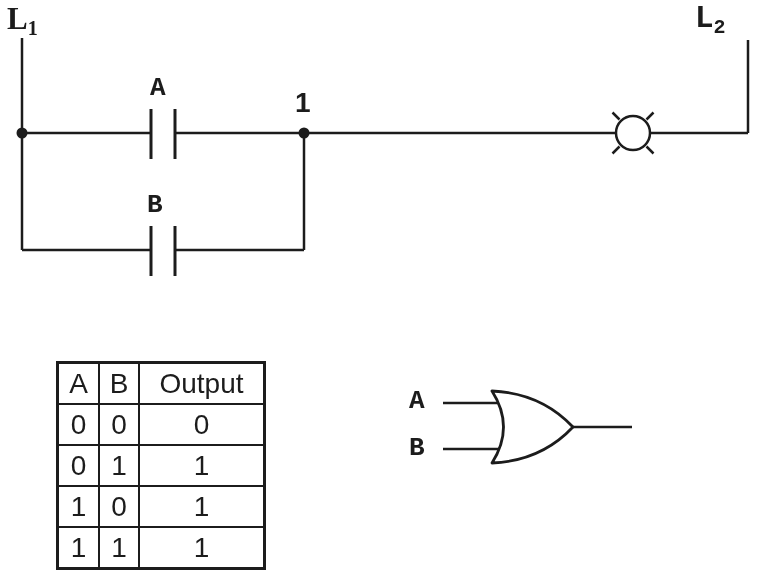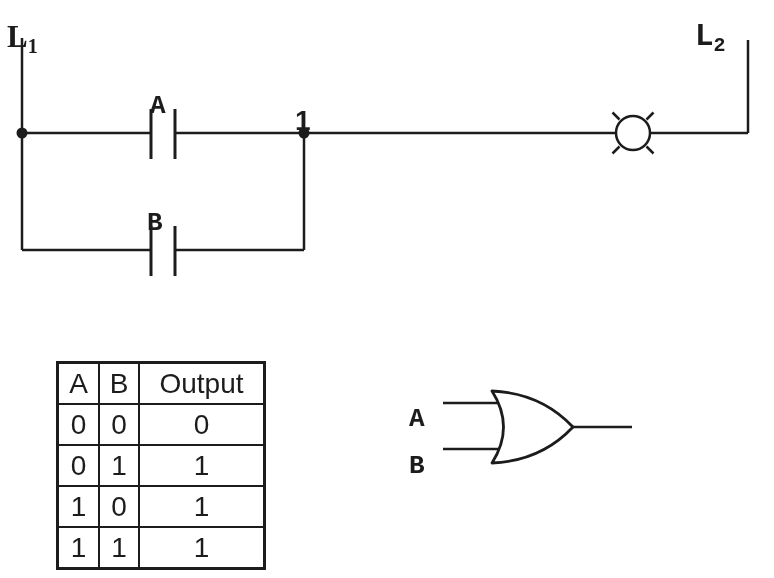--- a/index.html
+++ b/index.html
@@ -17,21 +17,20 @@
   }
   .wiring{
     position:absolute;left:0;top:0;
     color:var(--line-color);
   }
   .lbl{
     position:absolute;
     line-height:1;
     white-space:nowrap;
     color:var(--line-color);
-    margin-top:18px;
   }
   .rail-label{
     font-family:"Liberation Serif",serif;
     font-weight:bold;
     font-size:31px;
   }
   .rail-label sub{
     font-size:20px;
     line-height:0;
     vertical-align:-6px;

